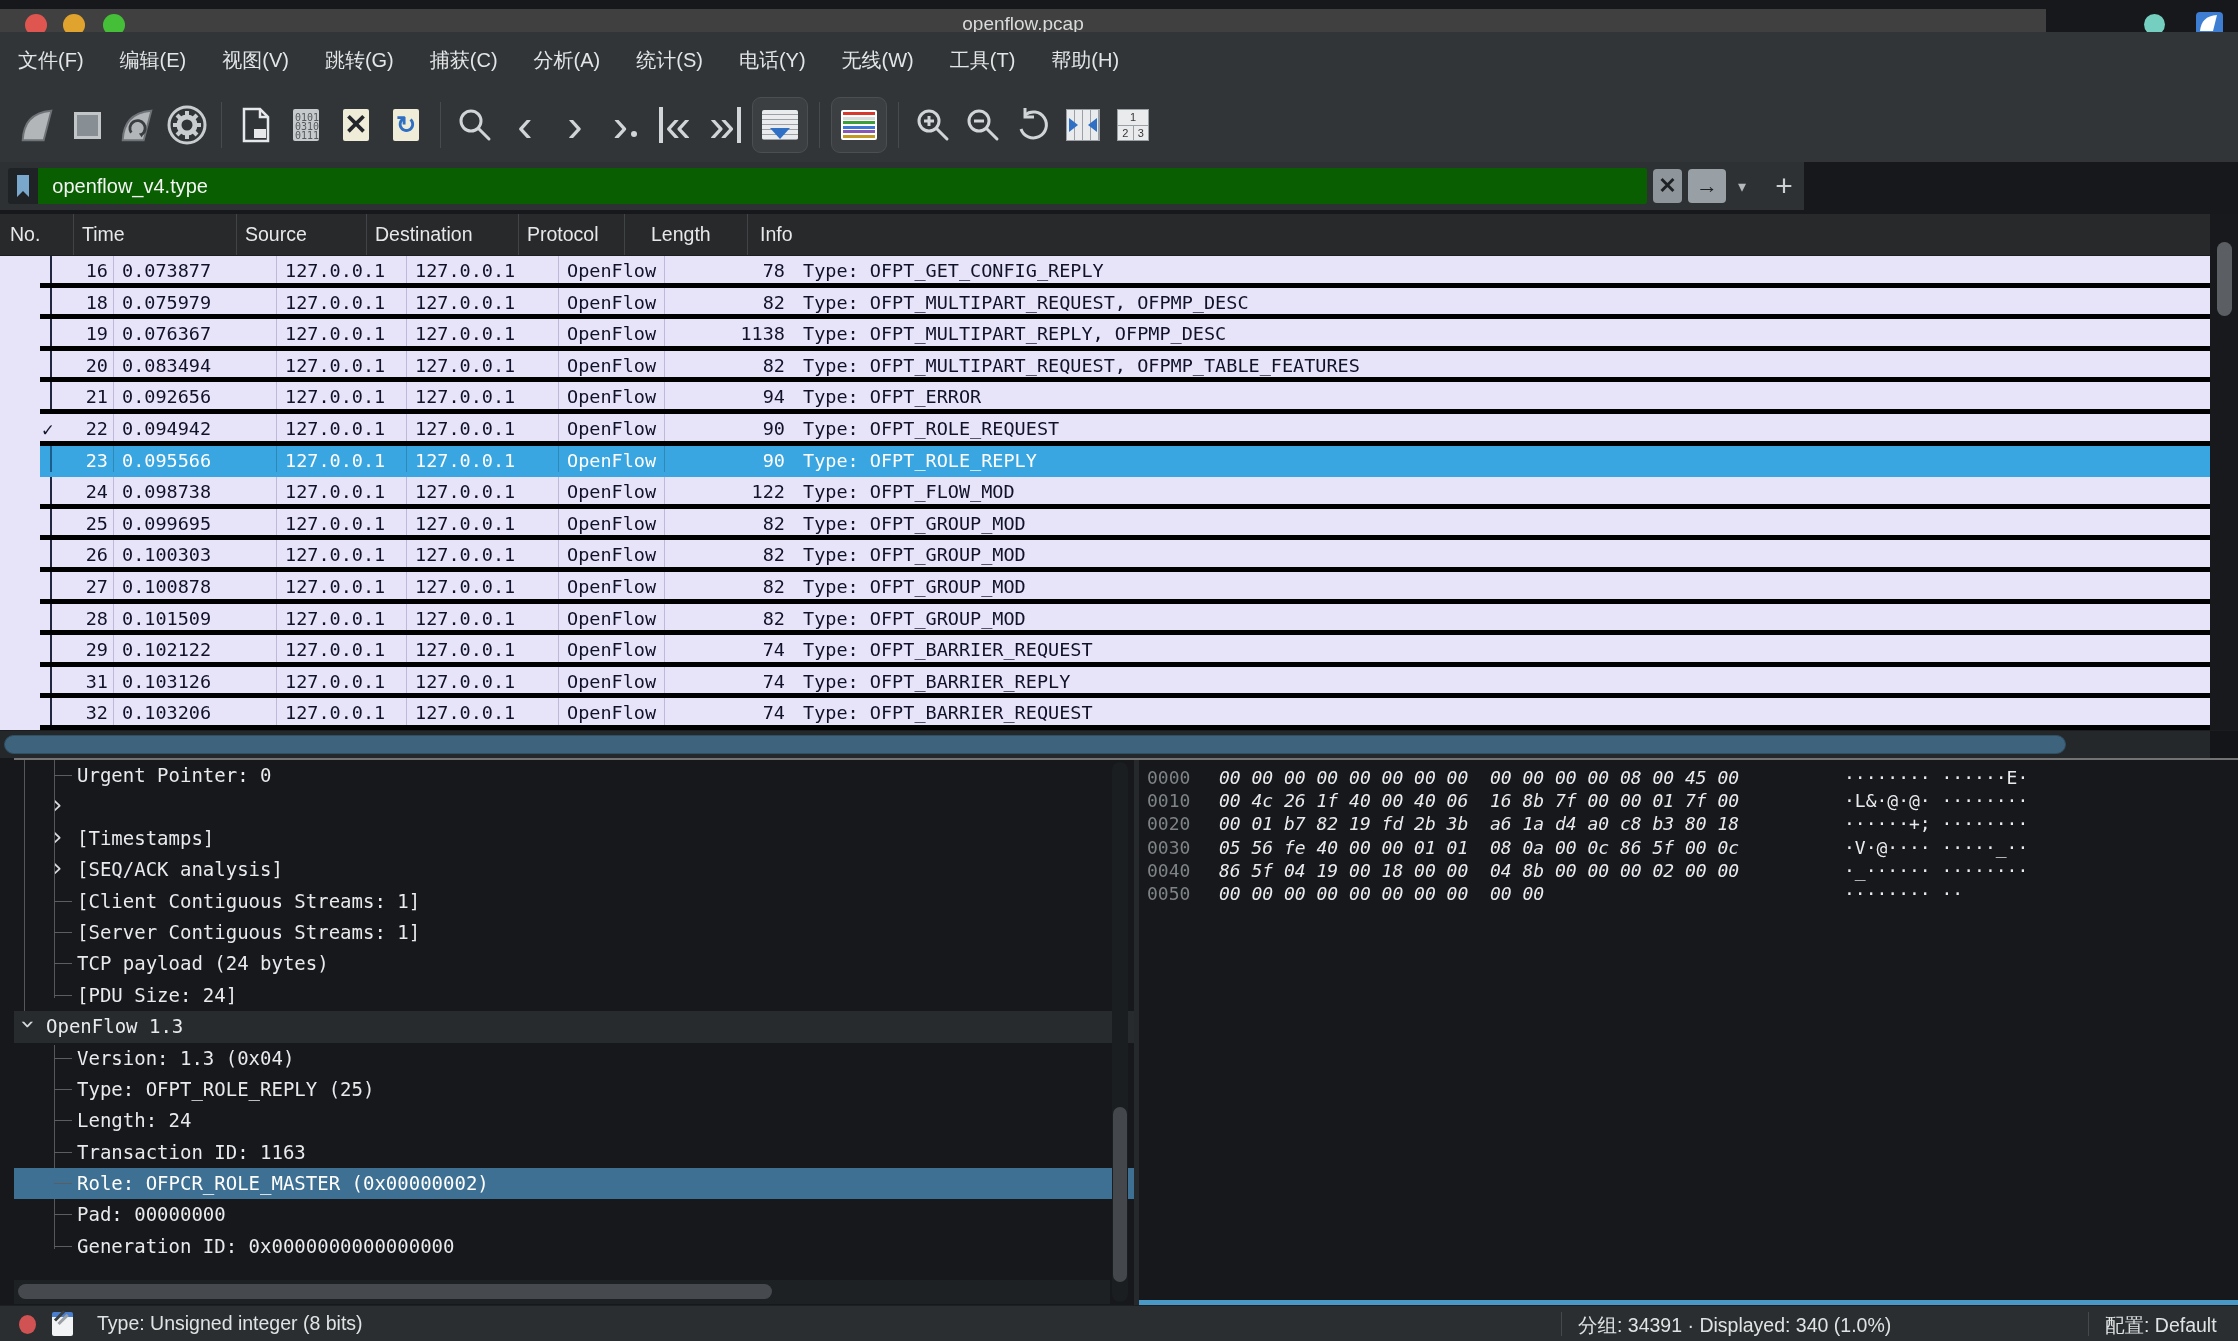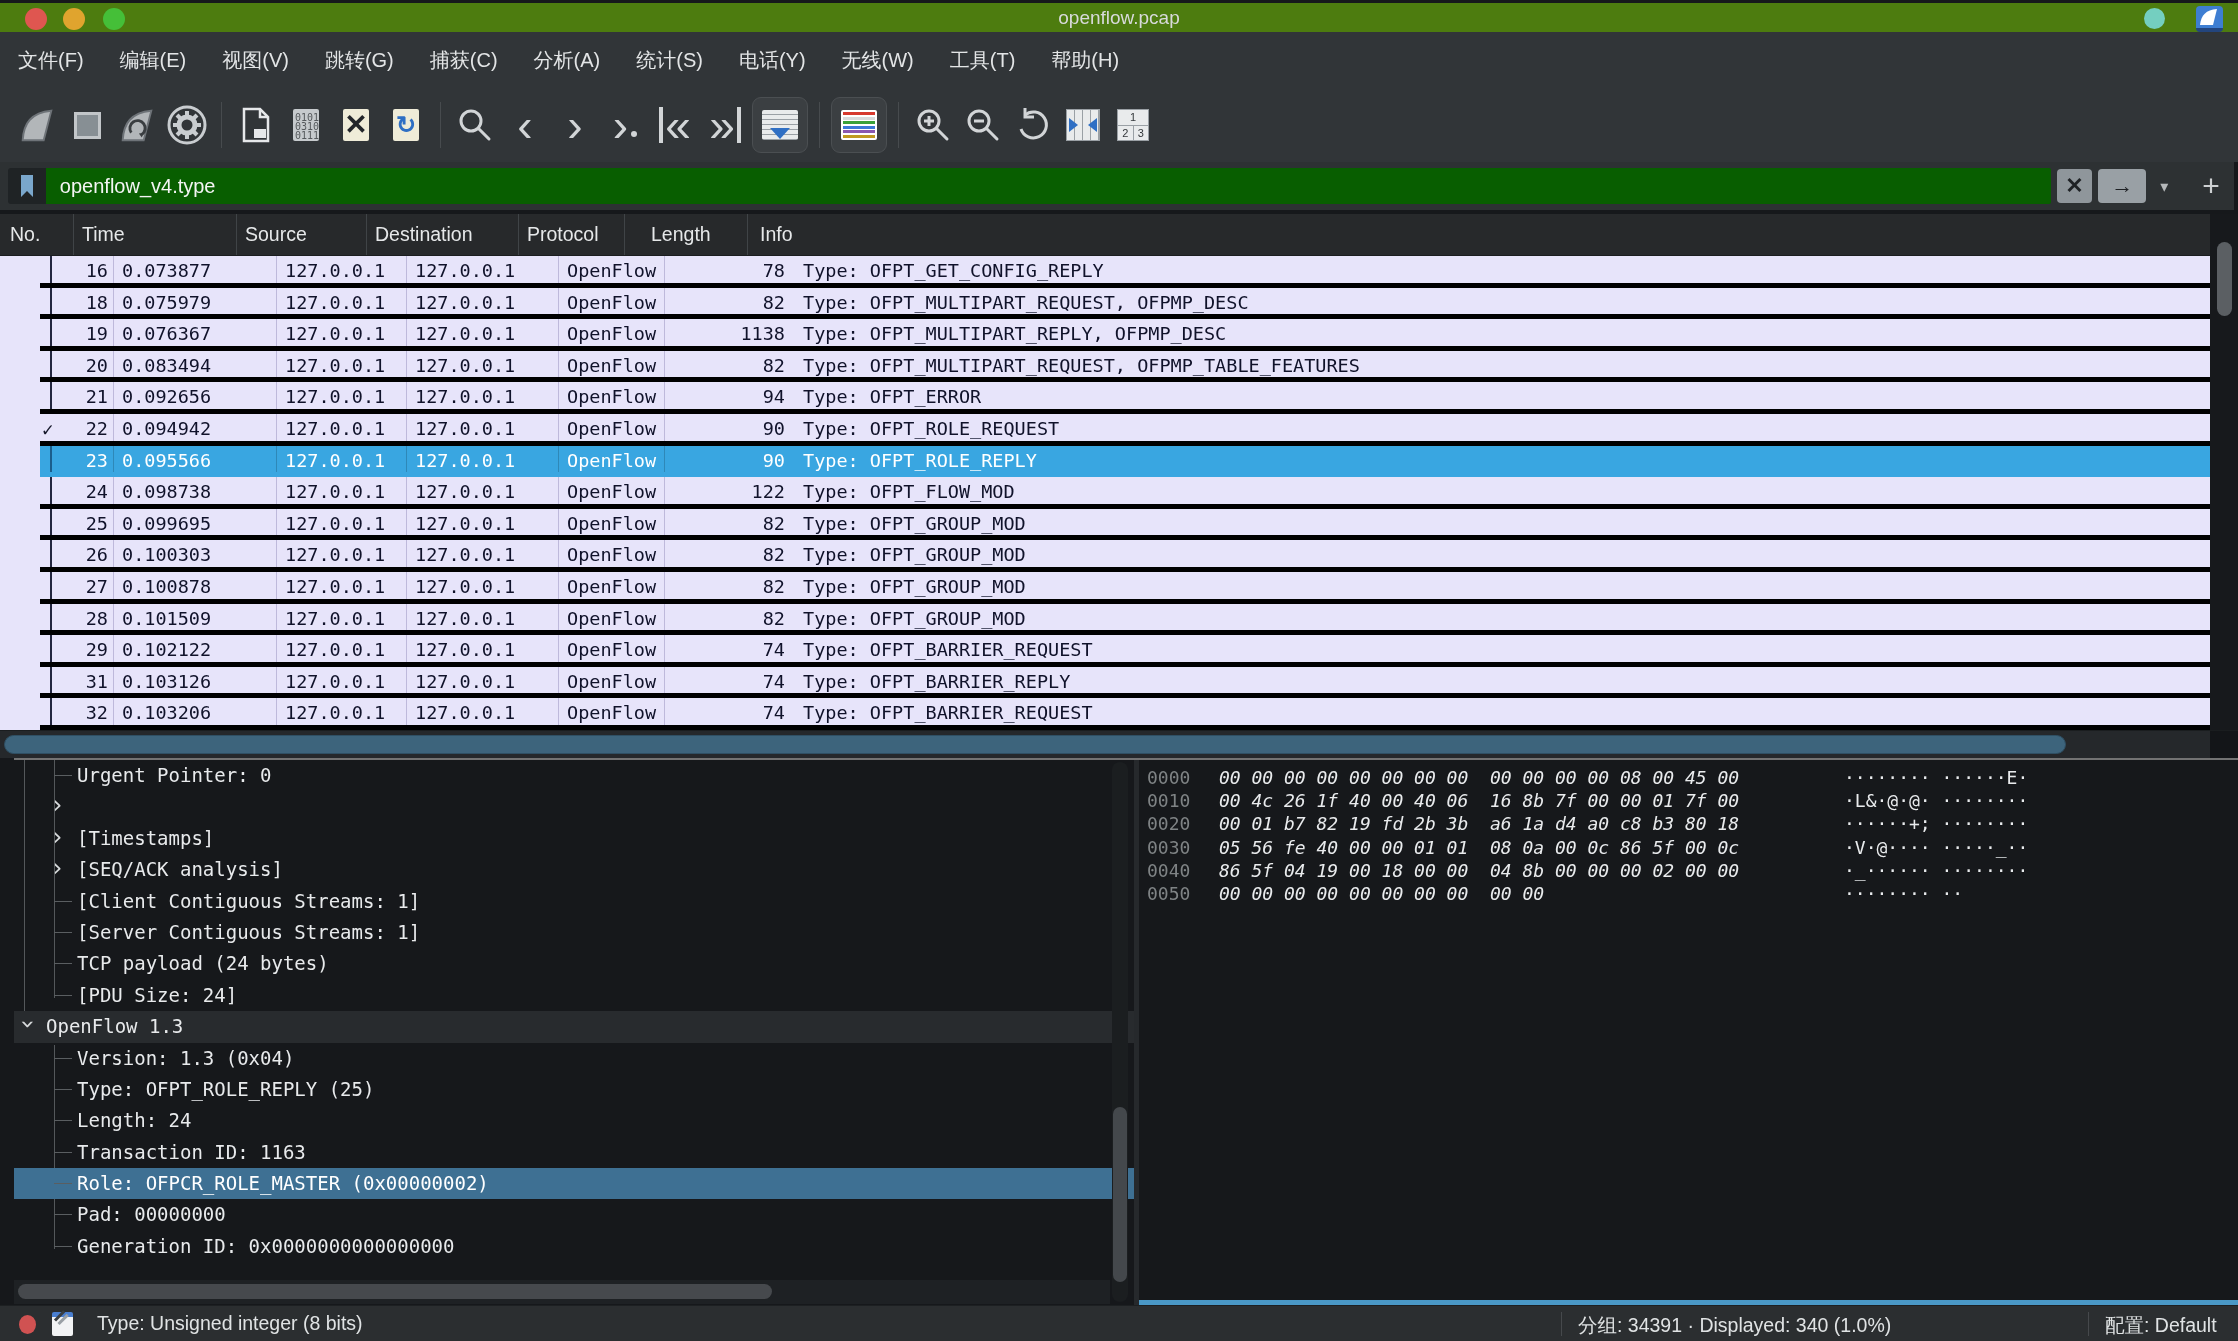--- a/index.html
+++ b/index.html
@@ -1,21 +1,21 @@
 <!DOCTYPE html>
 <html><head>
 <meta charset="utf-8">
 <style>
   * { margin:0; padding:0; box-sizing:border-box; }
   html,body { width:2238px; height:1341px; overflow:hidden; }
   body { font-family:"Liberation Sans", sans-serif; background:#303437; }
   .app { position:relative; width:2238px; height:1341px; background:#16181b; }
 
   
-  .titlebar { position:absolute; top:3px; left:0; width:2238px; height:32px; background:#4d7c0f; }
+  .titlebar { position:absolute; top:9px; left:0; width:2046px; height:32px; background:#404040; }
   .tl { position:absolute; top:5px; width:22px; height:22px; border-radius:50%; }
   .tl.red { left:25px; background:#df5650; }
   .tl.yellow { left:63px; background:#e0a42e; }
   .tl.green { left:103px; background:#45bf38; }
   .title-text { position:absolute; top:4px; left:0; width:100%; text-align:center; font-size:19px; color:#d8dadb; }
   .tray-circle { position:absolute; top:5px; left:2144px; width:21px; height:21px; border-radius:50%; background:#74cfc0; }
   .tray-logo { position:absolute; top:3px; left:2196px; width:27px; height:26px; border-radius:4px; background:#3e7ed2; border-bottom:4px solid #23457d; }
   .tray-logo svg { position:absolute; top:1px; left:2px; }
 
   
@@ -47,21 +47,21 @@
   .cols-ic { width:34px; height:32px; background:#e9ebec; border:1px solid #9aa0a5; position:relative;
       background-image:repeating-linear-gradient(90deg, #e9ebec 0 7px, #9aa0a5 7px 8px); }
   .cols-ic:before, .cols-ic:after { content:""; position:absolute; top:8px; width:0; height:0; border-top:7px solid transparent; border-bottom:7px solid transparent; }
   .cols-ic:before { left:2px; border-left:9px solid #2f6fc4; }
   .cols-ic:after { right:2px; border-right:9px solid #2f6fc4; }
   .goto-dot { width:6px; height:6px; border-radius:50%; background:#d2d5d7; margin-left:3px; margin-top:18px; }
   .bar-l { border-left:4px solid #d2d5d7; padding-left:2px; }
   .bar-r { border-right:4px solid #d2d5d7; padding-right:2px; }
 
   
-  .filterbar { position:absolute; top:162px; left:0; width:2234px; height:48px; background:#2d3133; display:flex; align-items:center; padding:0 8px; }
+  .filterbar { position:absolute; top:162px; left:0; width:1804px; height:48px; background:#2d3133; display:flex; align-items:center; padding:0 8px; }
   .fb-bookmark { width:38px; height:36px; background:#1f2325; border-radius:3px 0 0 3px; display:flex; align-items:center; justify-content:center; }
   .fb-input { width:2014px; height:36px; background:#085e00; color:#f4f5f4; font-size:20px; display:flex; align-items:center; padding-left:14px; border-radius:0 2px 2px 0; }
   .fb-btn { width:36px; height:34px; margin-left:6px; border-radius:4px; display:flex; align-items:center; justify-content:center; font-size:22px; color:#1e2124; font-weight:bold; }
   .fb-clear { background:#8f969b; }
   .fb-apply { background:#99a0a5; width:48px; }
   .fb-dd { color:#b5b8ba; font-size:16px; margin-left:8px; width:20px; text-align:center; }
   .fb-plus { color:#cdd0d2; font-size:30px; font-weight:normal; margin-left:22px; width:30px; text-align:center; }
 
   
   .plist-header { position:absolute; top:214px; left:0; width:2210px; height:42px; background:#27292b;

